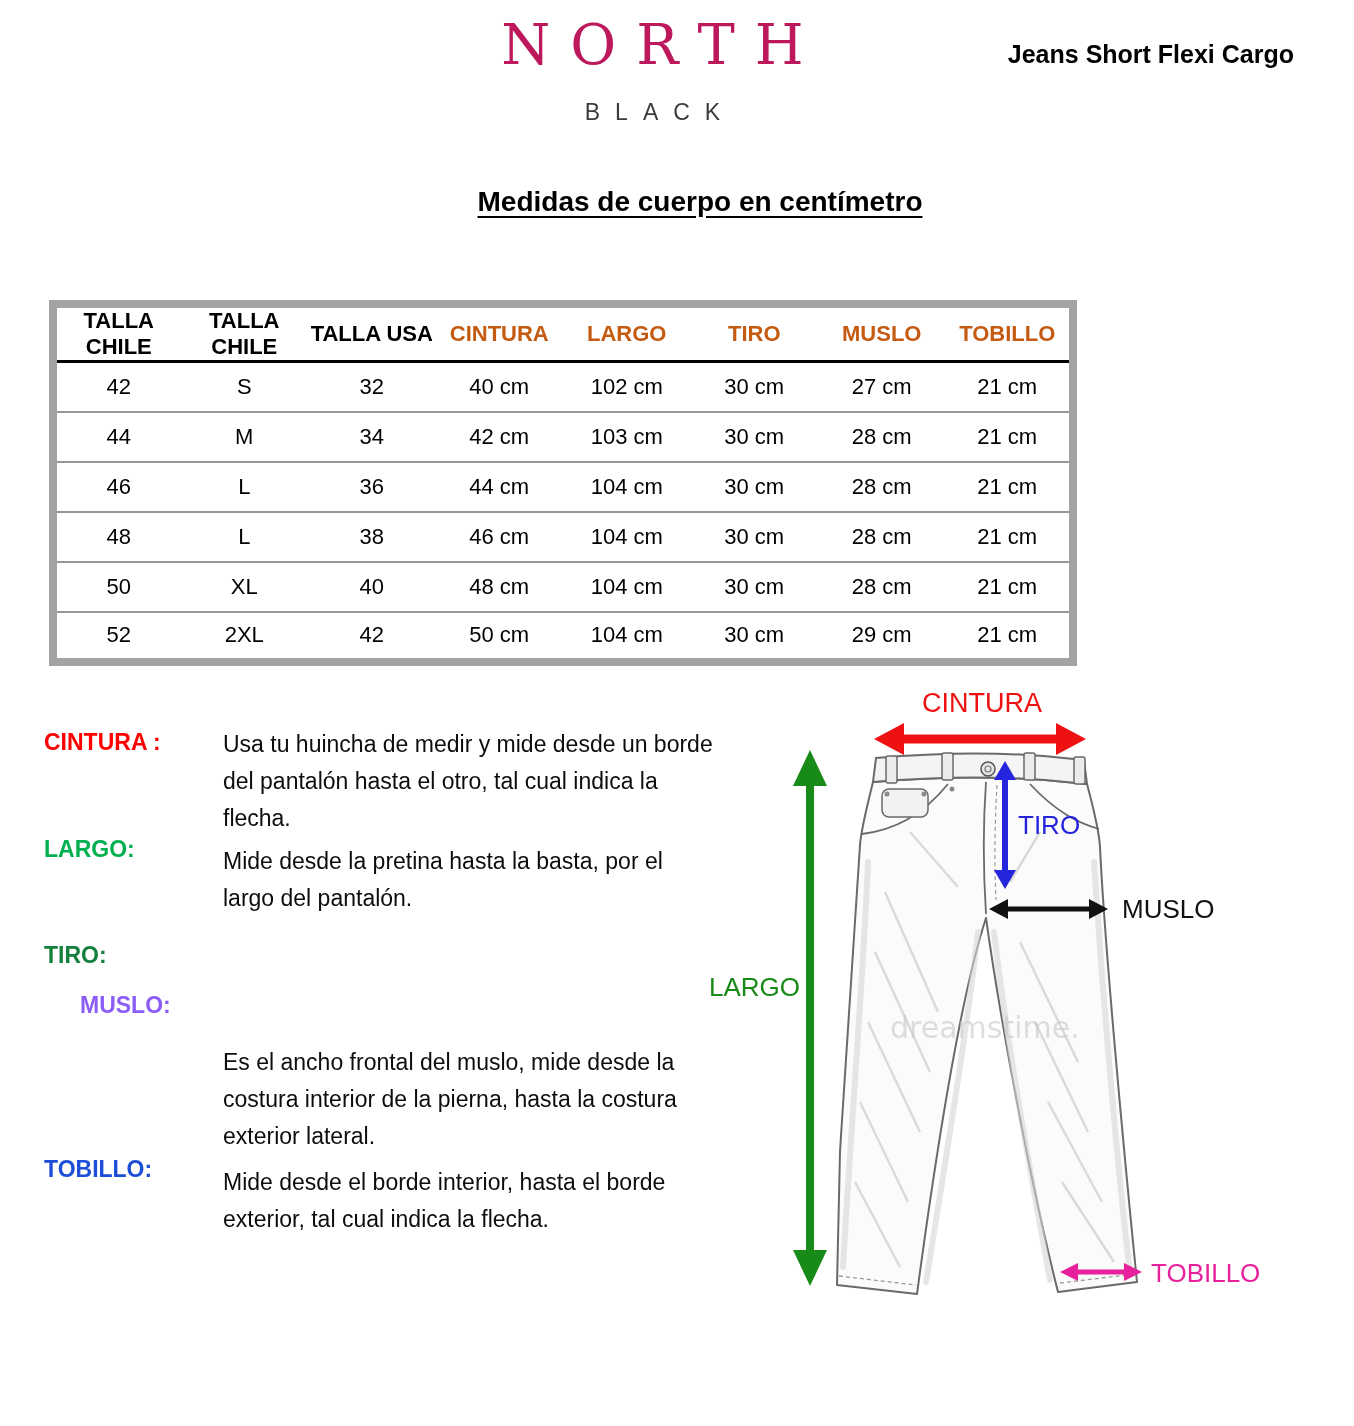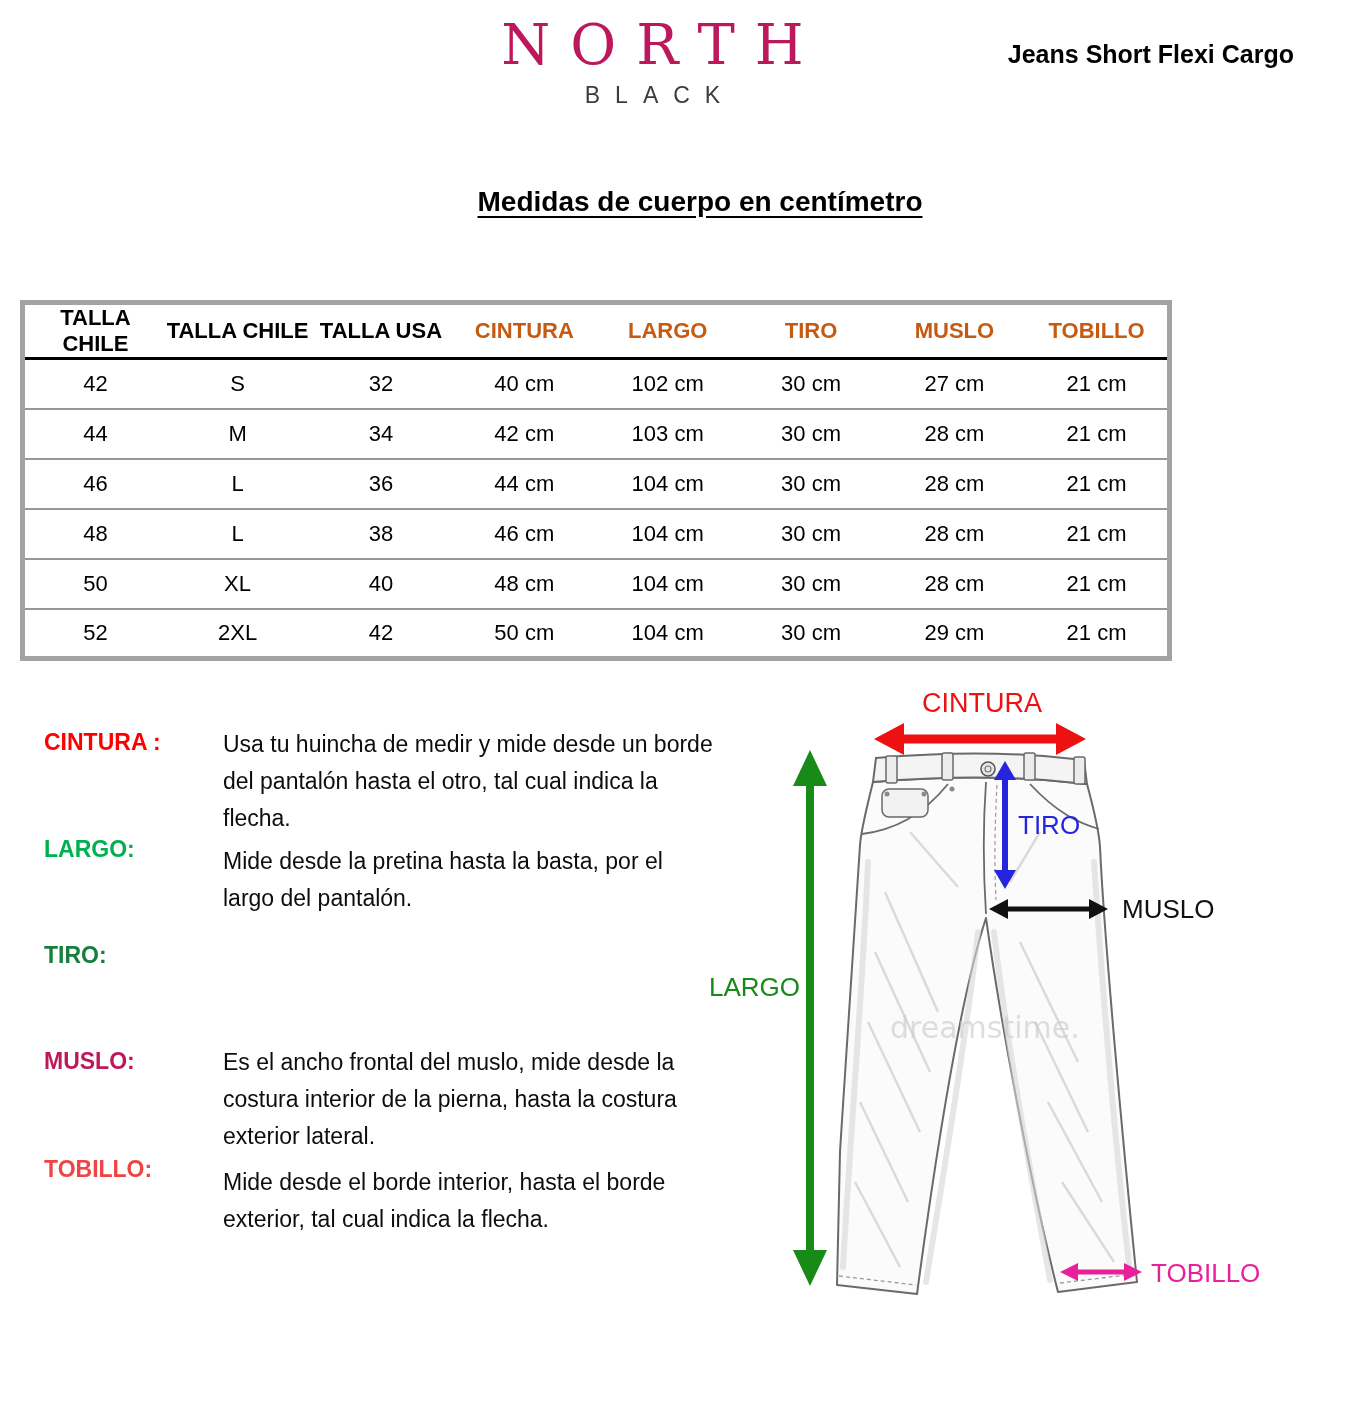--- a/index.html
+++ b/index.html
@@ -4,53 +4,53 @@
 <style>
   * { margin:0; padding:0; box-sizing:border-box; }
   body { background:#fff; }
   .page { position:relative; width:1354px; height:1426px; background:#ffffff;
           font-family:"Liberation Sans", sans-serif; color:#111; overflow:hidden; }
 
   
   .brand { position:absolute; left:400px; top:12px; width:505px; text-align:center; }
   .brand-name { font-family:"DejaVu Serif", serif; font-size:56px; font-weight:400;
                 letter-spacing:20px; color:#be185d; text-indent:20px; }
-  .brand-sub  { font-size:23px; letter-spacing:15px; color:#3c3c3c; margin-top:5px; text-indent:15px; }
+  .brand-sub  { font-size:23px; letter-spacing:15px; color:#3c3c3c; margin-top:22px; text-indent:15px; }
   .product-name { position:absolute; top:40px; right:60px; font-size:25px; font-weight:700; color:#000; }
 
   
   .doc-title { position:absolute; top:186px; left:0; width:100%; text-align:center;
                font-size:28px; font-weight:700; text-decoration:underline;
                text-underline-offset:5px; color:#000;margin-left:23px; }
 
   
-  .size-table { position:absolute; left:20px; top:300px; width:1152px;
+  .size-table { position:absolute; left:49px; top:300px; width:1028px;
                 border-collapse:collapse; table-layout:fixed;
-                border:5px solid #a3a3a3; }
+                border:8px solid #a3a3a3; }
   .size-table th { height:46px; font-size:22px; font-weight:700; text-align:center;
                    vertical-align:middle; border-bottom:3px solid #000; color:#000; }
   .size-table th.measure { color:#C55A11; }
   .size-table td { height:50px; font-size:22px; font-weight:400; text-align:center;
                    vertical-align:middle; border-bottom:2px solid #979797; color:#000; }
   .size-table tbody tr:last-child td { border-bottom:none;margin-top:28px; }
 
   
   .def-label { position:absolute; left:44px; font-size:23px; font-weight:700;
                text-underline-offset:4px; }
   .def-text  { position:absolute; left:223px; width:494px; font-size:23px;
                line-height:37px; color:#0d0d0d; }
   .d-cintura-label { top:729px; color:#FF0000; }
   .d-cintura-text  { top:726px; }
   .d-largo-label   { top:836px; color:#00B050; }
   .d-largo-text    { top:843px; }
   .d-tiro-label    { top:942px; color:#15803d; }
   .d-tiro-text     { top:938px; }
-  .d-muslo-label   { top:1048px; color:#be185d; }
+  .d-muslo-label   { top:992px; color:#8b5cf6;margin-left:36px; }
   .d-muslo-text    { top:1044px; }
-  .d-tobillo-label { top:1156px; color:#ef4444; }
+  .d-tobillo-label { top:1156px; color:#1d4ed8; }
   .d-tobillo-text  { top:1164px; }
 
   
   .diagram { position:absolute; left:690px; top:682px; width:620px; height:668px; }
 </style>
 </head>
 <body>
 
 <div class="page">
 

